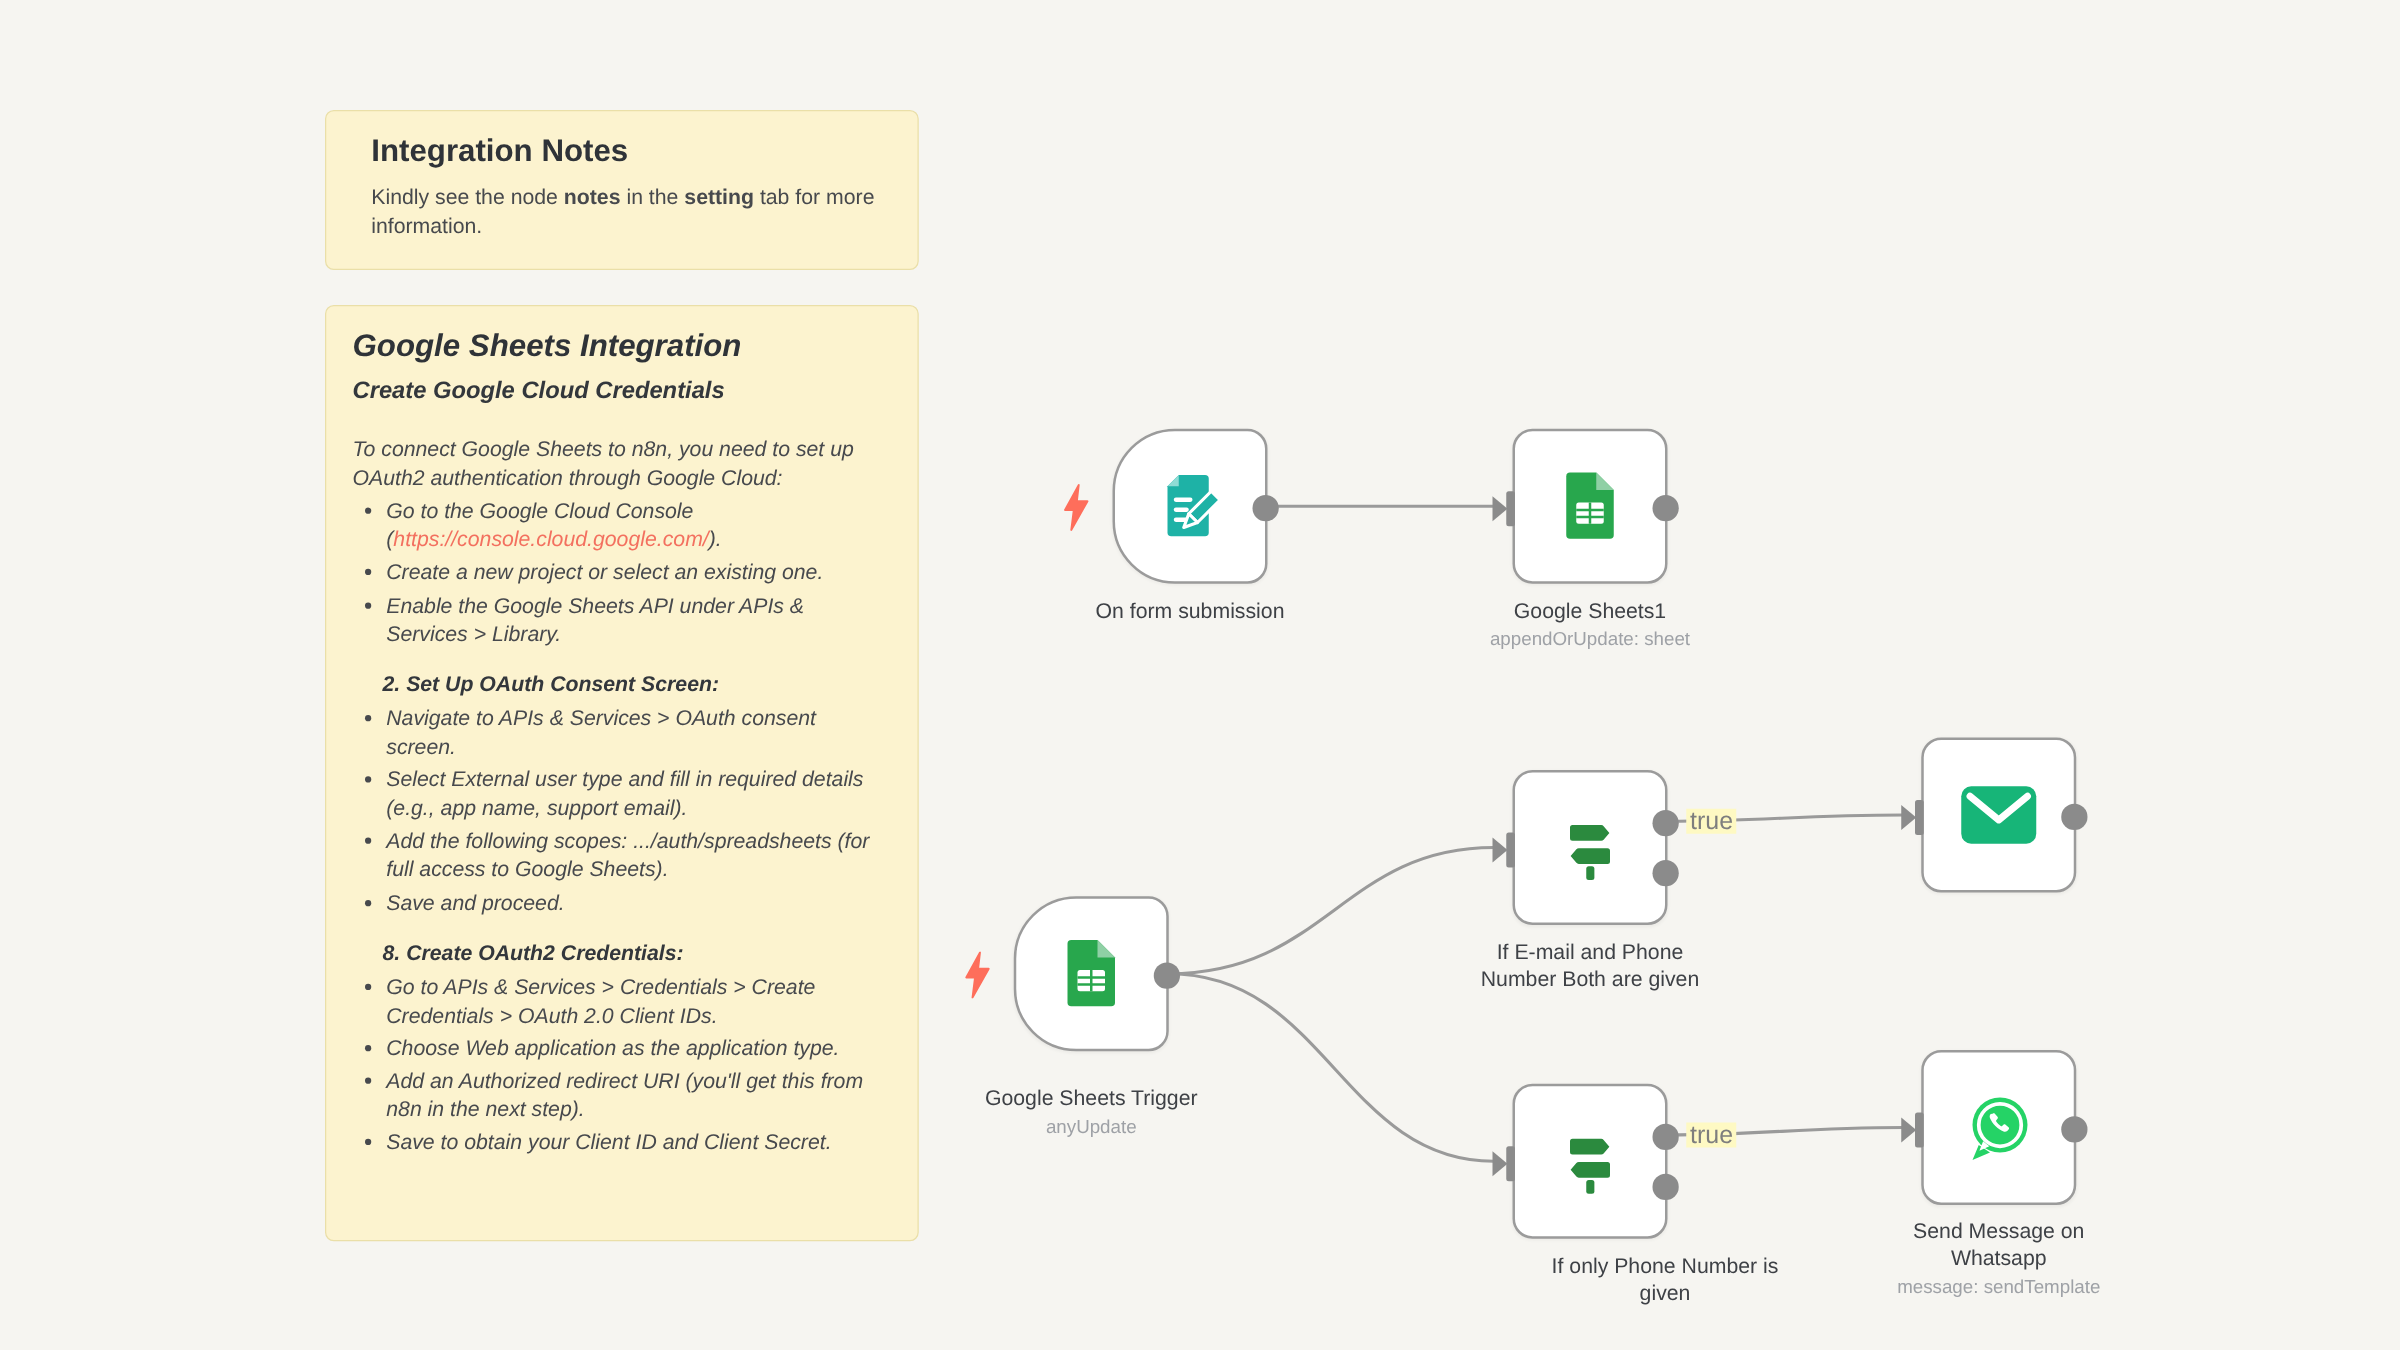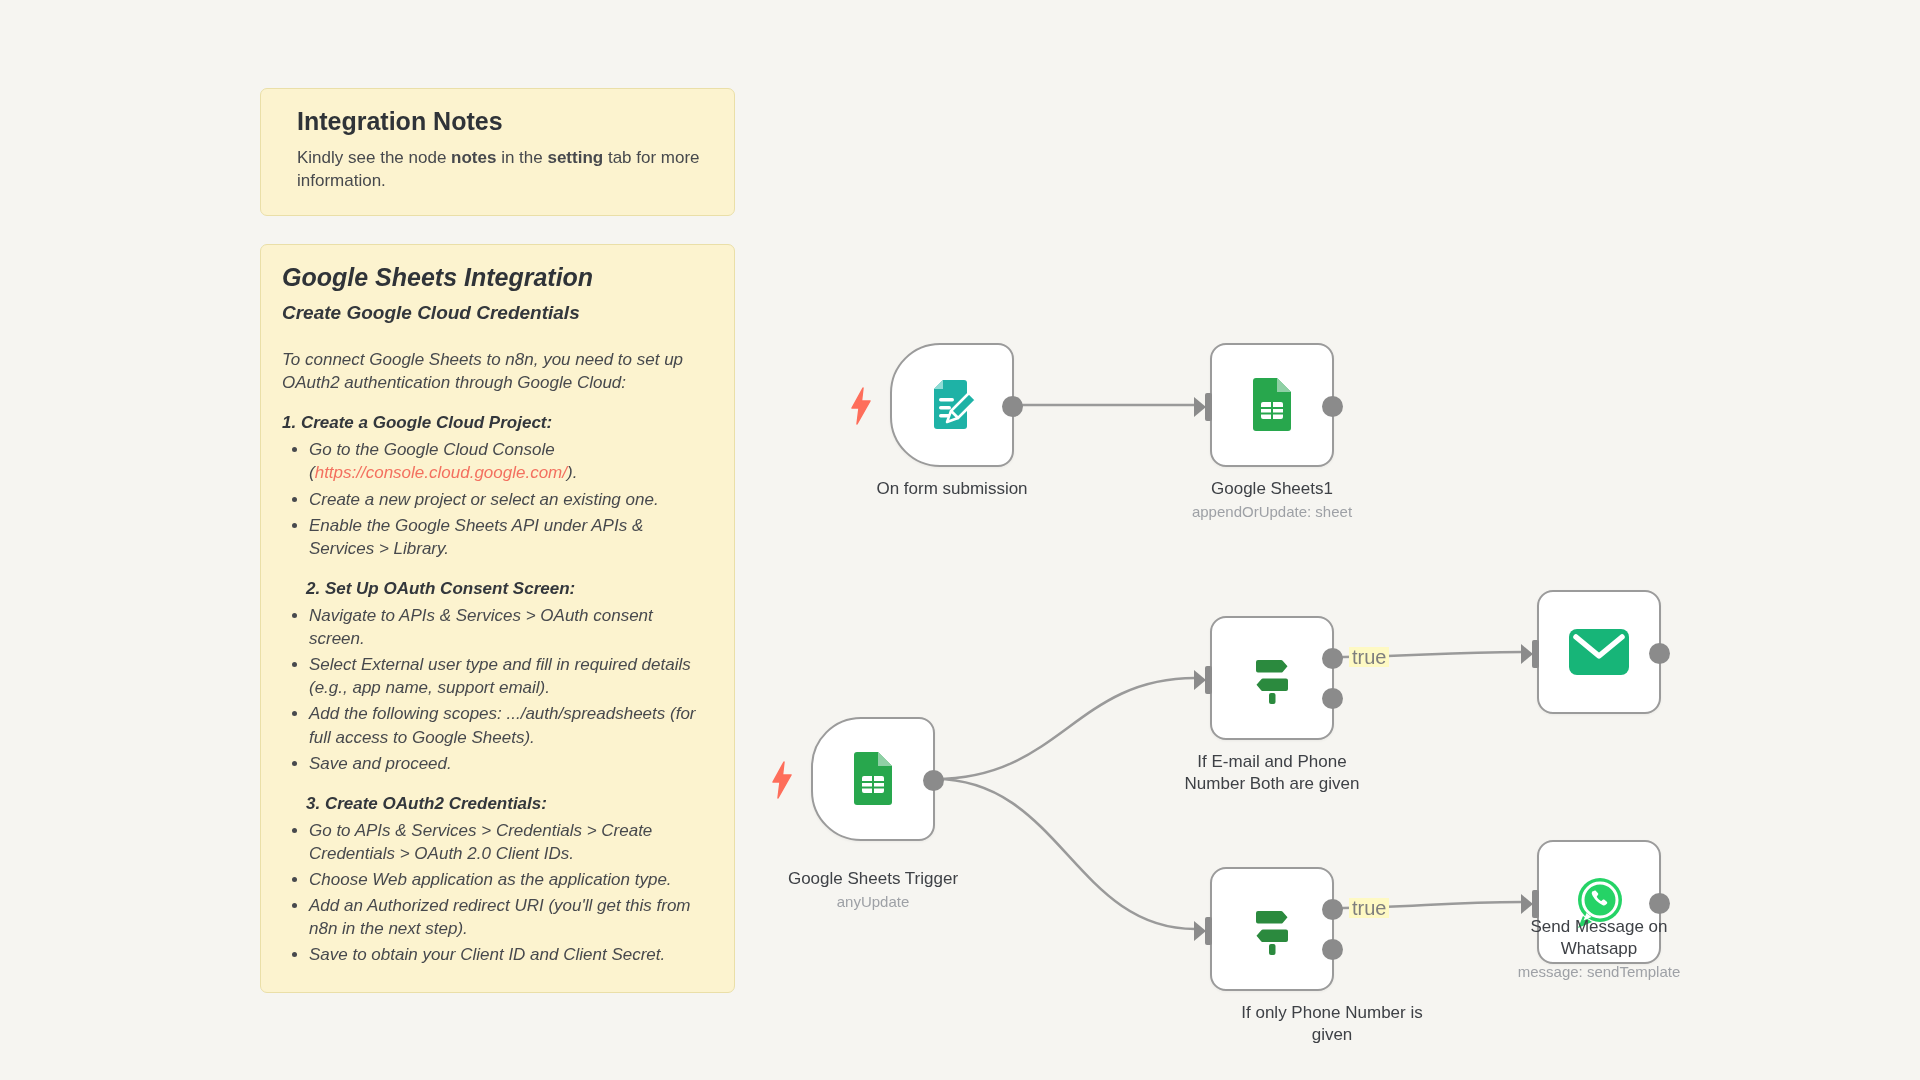--- a/index.html
+++ b/index.html
@@ -86,36 +86,35 @@
   <div class="note note-1">
     <h2>Integration Notes</h2>
     <p><span>Kindly see the node </span><b>notes</b><span> in the </span><b>setting</b><span> tab for more information.</span></p>
   </div>
 
   <div class="note note-2">
     <h2>Google Sheets Integration</h2>
     <h3>Create Google Cloud Credentials</h3>
     <p class="intro">To connect Google Sheets to n8n, you need to set up OAuth2 authentication through Google Cloud:</p>
 
-    <div class="sec-h">1. Create a Google Cloud Project:</div>
     <ul>
       <li><span>Go to the Google Cloud Console (</span><a class="note-link" href="#">https://console.cloud.google.com/</a><span>).</span></li>
       <li>Create a new project or select an existing one.</li>
       <li>Enable the Google Sheets API under APIs &amp; Services &gt; Library.</li>
     </ul>
 
     <div class="sec-h indent">2. Set Up OAuth Consent Screen:</div>
     <ul>
       <li>Navigate to APIs &amp; Services &gt; OAuth consent screen.</li>
       <li>Select External user type and fill in required details (e.g., app name, support email).</li>
       <li>Add the following scopes: .../auth/spreadsheets (for full access to Google Sheets).</li>
       <li>Save and proceed.</li>
     </ul>
 
-    <div class="sec-h indent">3. Create OAuth2 Credentials:</div>
+    <div class="sec-h indent">8. Create OAuth2 Credentials:</div>
     <ul>
       <li>Go to APIs &amp; Services &gt; Credentials &gt; Create Credentials &gt; OAuth 2.0 Client IDs.</li>
       <li>Choose Web application as the application type.</li>
       <li>Add an Authorized redirect URI (you'll get this from n8n in the next step).</li>
       <li>Save to obtain your Client ID and Client Secret.</li>
     </ul>
   </div>
 
   <div class="node trigger" style="left:890px; top:343px;">
     <svg class="bolt" width="23" height="38" viewBox="0 0 23 38">
@@ -230,18 +229,18 @@
       </span>
     <svg width="64" height="64" viewBox="0 0 64 64">
       <circle cx="33" cy="30" r="22" fill="#25d366"></circle>
       <polygon points="16,46 11,58 25,52" fill="#25d366"></polygon>
       <circle cx="33" cy="30" r="17" fill="none" stroke="#ffffff" stroke-width="3"></circle>
       <path d="M19.5 43 L16.5 50.5 L24.5 47" fill="#ffffff"></path>
       <path d="M27.1 20.9c.5-.5 1.3-.5 1.8 0l2.1 2.4c.4.5.4 1.2 0 1.7l-1 1.1c-.25.3-.25.75 0 1.05.85 1.3 2.3 2.75 3.6 3.6.3.25.75.25 1.05 0l1.1-1c.5-.4 1.2-.4 1.7 0l2.4 2.1c.5.5.5 1.3 0 1.8l-.9.9c-.8.8-2 1.1-3.1.65-2.2-.9-4.6-2.5-6.5-4.4s-3.5-4.3-4.4-6.5c-.45-1.1-.15-2.3.65-3.1z" fill="#ffffff"></path>
     </svg>
     <span class="out-dot"></span>
   </div>
-  <div class="nlabel" style="left:1499px; top:916px;">
+  <div class="nlabel" style="left:1499px; top:974px;">
     <div class="t">Send Message on Whatsapp</div>
     <div class="s">message: sendTemplate</div>
   </div>
 
 </div>
 
 </body></html>

